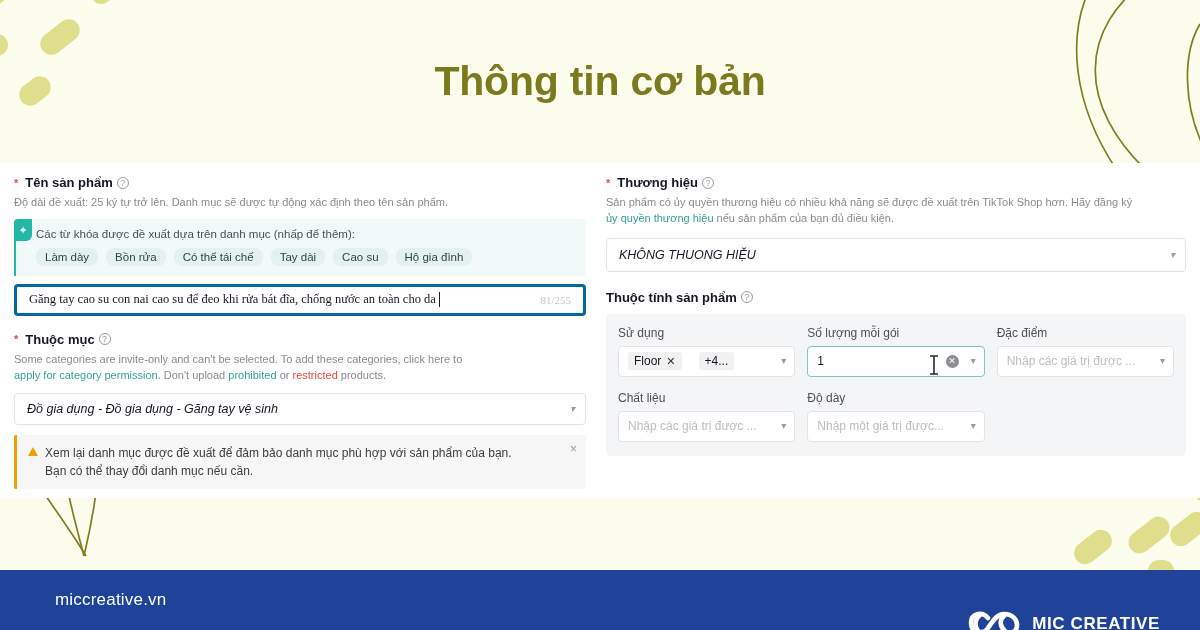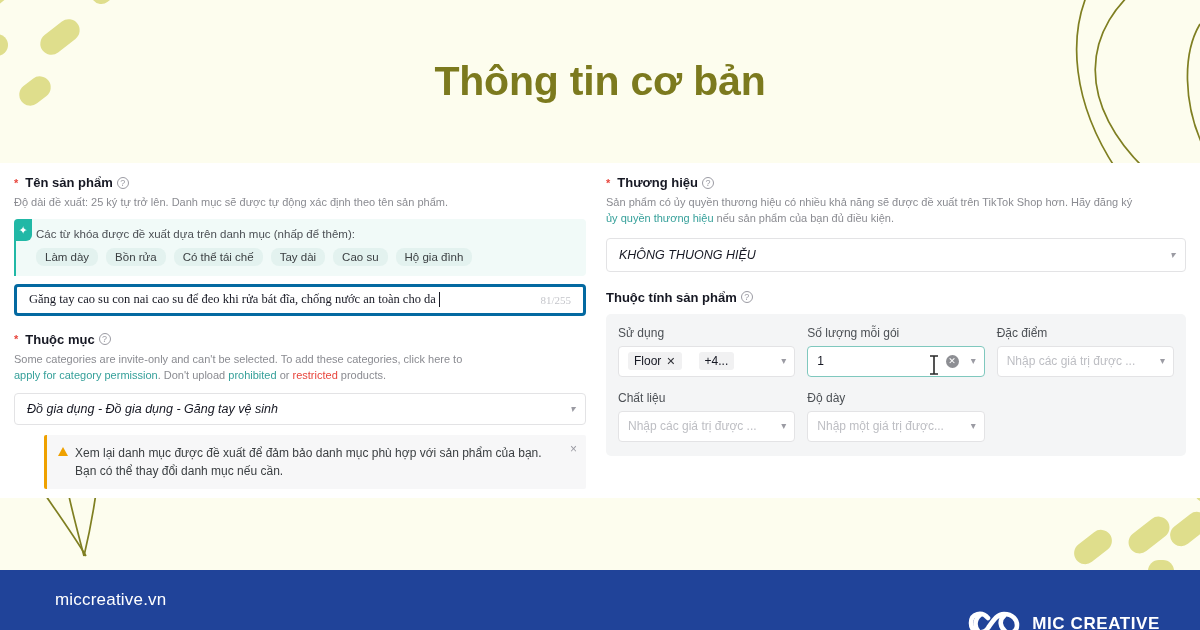--- a/index.html
+++ b/index.html
@@ -120,21 +120,21 @@
   .chev { color: #9b9ba3; font-size: 10px; line-height: 1; }
 
   
   .warn {
     margin-top: 10px;
     background: #F7F7F8;
     border-left: 3px solid #EFA100;
     border-radius: 2px;
     padding: 9px 24px 9px 11px;
     position: relative;
-    display: flex; gap: 7px; margin-left: 30px;
+    display: flex; gap: 7px;
   }
   .warn-tri {
     width: 0; height: 0; flex: 0 0 auto; margin-top: 3px;
     border-left: 5px solid transparent; border-right: 5px solid transparent;
     border-bottom: 9px solid #EFA100;
   }
   .warn-text { font-size: 12px; color: #3c4043; line-height: 1.5; }
   .warn-x { position: absolute; right: 9px; top: 7px; font-size: 12px; color: #9b9ba3; }
 
   

